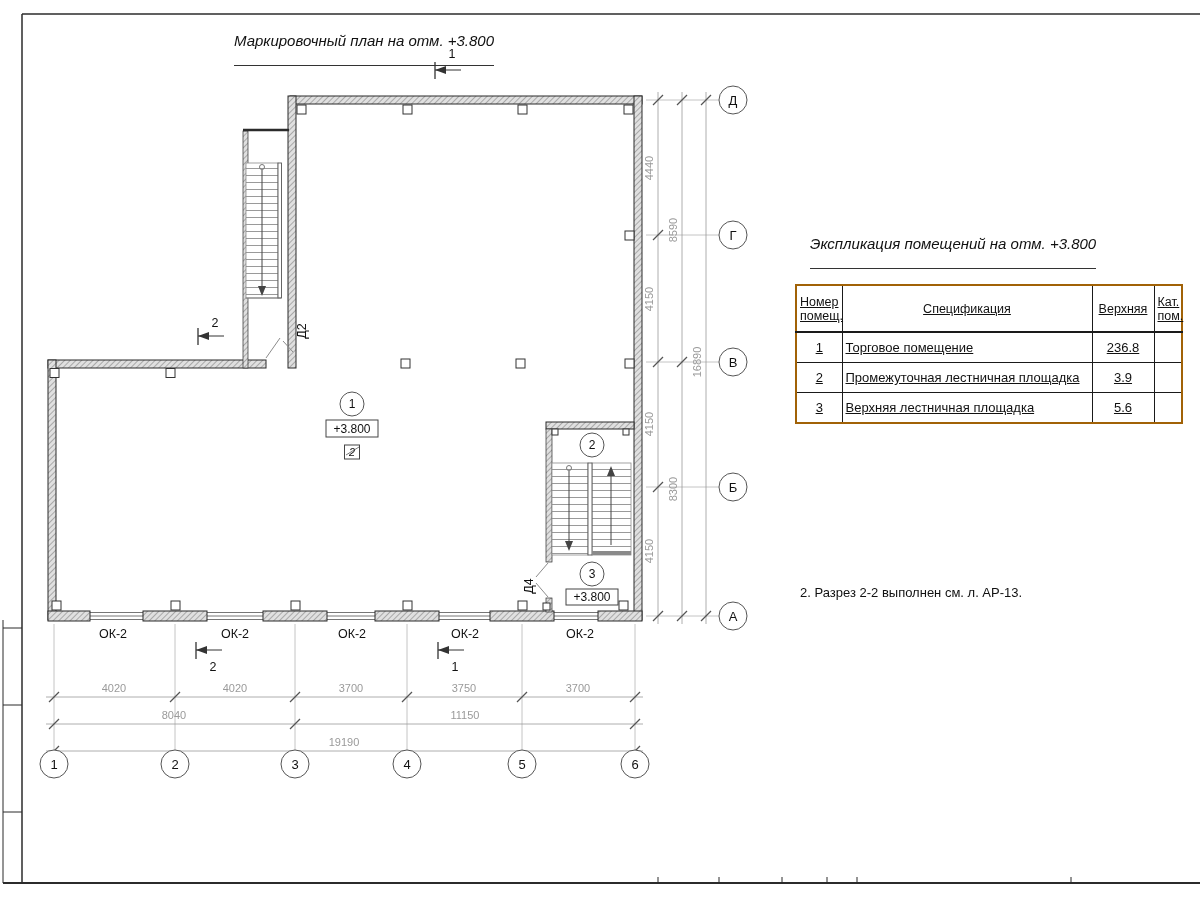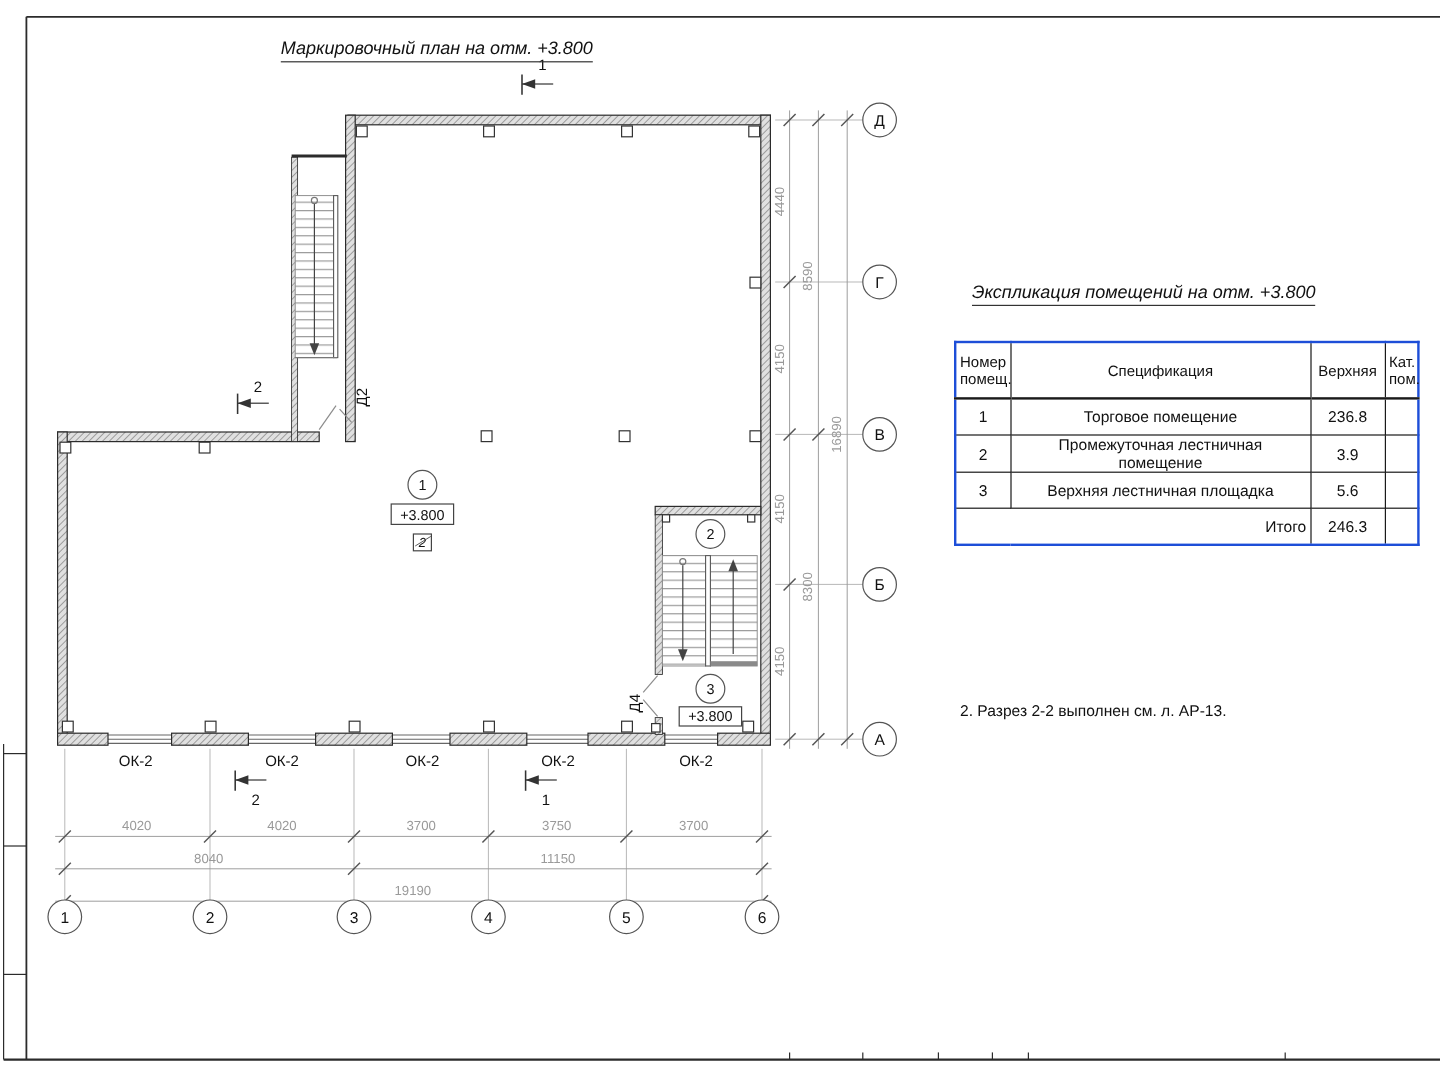--- a/index.html
+++ b/index.html
@@ -1,26 +1,26 @@
 <!DOCTYPE html>
 <html><head>
 <meta charset="utf-8">
 <style>
   html,body{margin:0;padding:0;background:#fff;}
   body{width:1200px;height:900px;position:relative;font-family:"Liberation Sans",sans-serif;color:#111;overflow:hidden;}
   .abs{position:absolute;}
-  .title{font-style:italic;font-size:15px;color:#111;border-bottom:1px solid #333;padding-bottom:2px;white-space:nowrap;}
+  .title{font-style:italic;font-size:15px;color:#111;border-bottom:1px solid #333;padding-bottom:16px;white-space:nowrap;}
   .notes{font-size:13px;line-height:17.5px;color:#111;}
   .notes .wrap2{padding-left:17px;}
-  table.expl{position:absolute;left:795px;top:284px;border-collapse:collapse;table-layout:fixed;width:386px;border:2px solid #1d4ed8;font-size:13px;}
+  table.expl{position:absolute;left:795px;top:284px;border-collapse:collapse;table-layout:fixed;width:386px;border:2px solid #a16207;font-size:13px;text-decoration:underline;}
   table.expl th,table.expl td{border:1px solid #1a1a1a;padding:0 3px;background:#fff;}
   table.expl th{font-weight:normal;border-bottom:2px solid #1a1a1a;height:45px;text-align:center;font-size:12.5px;}
   table.expl td{height:29px;}
   td.c{text-align:center;}
-  td.nm{text-align:center;padding-left:7px;}
+  td.nm{text-align:left;padding-left:7px;}
   td.tot{text-align:right;padding-right:5px;}
   svg text{font-family:"Liberation Sans",sans-serif;}
   .dimtxt{font-size:11px;fill:#9a9a9a;}
   .axtxt{font-size:13px;fill:#111;}
   .lbl{font-size:12.5px;fill:#111;}
   .roomtxt{font-size:12px;fill:#111;}
 </style>
 </head>
 <body>
 
@@ -302,33 +302,28 @@
     <th>Кат. пом.</th>
   </tr>
   <tr>
     <td class="c">1</td>
     <td class="nm">Торговое помещение</td>
     <td class="c">236.8</td>
     <td class="c"></td>
   </tr>
   <tr>
     <td class="c">2</td>
-    <td class="nm">Промежуточная лестничная помещение</td>
+    <td class="nm">Промежуточная лестничная площадка</td>
     <td class="c">3.9</td>
     <td class="c"></td>
   </tr>
   <tr>
     <td class="c">3</td>
     <td class="nm">Верхняя лестничная площадка</td>
     <td class="c">5.6</td>
     <td class="c"></td>
   </tr>
-  <tr>
-    <td colspan="2" class="tot">Итого</td>
-    <td class="c">246.3</td>
-    <td></td>
-  </tr>
 </tbody>
   </table>
 
 <div class="abs notes" style="left:800px;top:584px">
   <div>2. Разрез 2-2 выполнен см. л. АР-13.</div>
 </div>
 
 </body></html>

